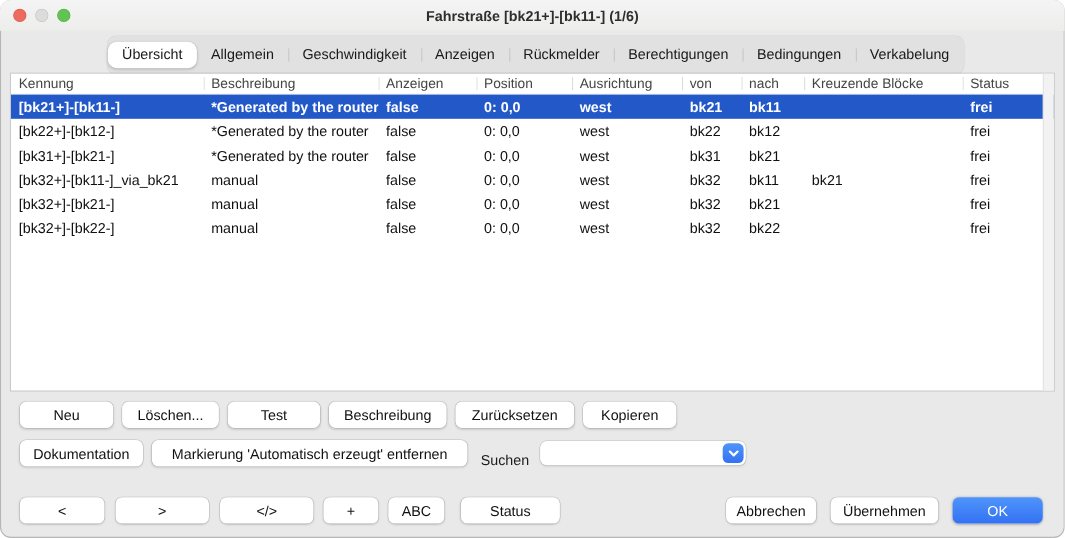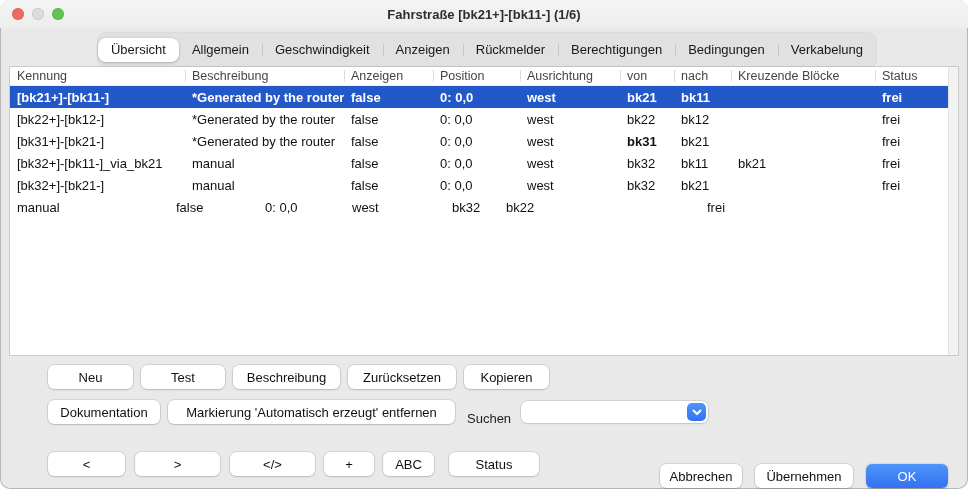--- a/index.html
+++ b/index.html
@@ -26,30 +26,30 @@
   .table{position:absolute;left:10px;top:67px;width:948px;height:288px;background:#fff;box-shadow:0 0 0 1px rgba(0,0,0,0.13);box-sizing:border-box;}
   .thead{display:flex;height:18px;align-items:flex-start;border-bottom:1px solid #efefef;}
   .hcell{box-sizing:border-box;height:18px;line-height:18px;padding-left:7px;font-size:12.5px;color:#454545;position:relative;white-space:nowrap;overflow:hidden;flex:none;}
   .hcell:not(:first-child)::before{content:'';position:absolute;left:0;top:3px;height:12px;width:1px;background:#dcdcdc;}
   .trow{display:flex;height:22px;align-items:center;font-size:13px;color:#101010;}
   .trow.selected{background:var(--sel-blue);color:#fff;font-weight:700;}
   .tcell{box-sizing:border-box;padding-left:7px;white-space:nowrap;overflow:hidden;flex:none;}
   .scroll-track{position:absolute;top:0;right:0;width:10px;height:100%;background:#f2f2f2;border-left:1px solid #e3e3e3;box-sizing:border-box;}
 
   
-  .btn{height:24px;box-sizing:border-box;background:#fff;border:none;border-radius:6px;box-shadow:0 0 0 0.5px rgba(0,0,0,0.18),0 1px 2px rgba(0,0,0,0.12);font-family:"Liberation Sans",sans-serif;font-size:13px;color:#111;padding:0 8px;white-space:nowrap;margin-left:30px;}
+  .btn{height:24px;box-sizing:border-box;background:#fff;border:none;border-radius:6px;box-shadow:0 0 0 0.5px rgba(0,0,0,0.18),0 1px 2px rgba(0,0,0,0.12);font-family:"Liberation Sans",sans-serif;font-size:13px;color:#111;padding:0 8px;white-space:nowrap;}
   .btn.primary{background:linear-gradient(180deg,#54a 0%,#54a 0%) ,#37f;background:linear-gradient(180deg,var(--accent-blue-light),var(--accent-blue));color:#fff;box-shadow:0 0.5px 2px rgba(0,0,0,0.25);}
   .row1{position:absolute;left:18px;top:365px;display:flex;}
   .row2{position:absolute;left:18px;top:400px;height:24px;display:flex;align-items:center;}
   .suchen-lbl{font-size:13px;color:#1c1c1c;margin-left:12px;margin-top:13px;}
   .combo{position:relative;width:187px;height:22px;margin-left:10px;}
   .combo input{width:100%;height:100%;box-sizing:border-box;border:none;border-radius:6px;box-shadow:0 0 0 0.5px rgba(0,0,0,0.18),0 1px 2px rgba(0,0,0,0.08);padding:0 26px 0 8px;font:13px "Liberation Sans",sans-serif;background:#fff;}
   .combo-btn{position:absolute;right:2px;top:2px;width:19px;height:18px;border:none;border-radius:5px;background:linear-gradient(180deg,var(--accent-blue-light),var(--accent-blue));display:flex;align-items:center;justify-content:center;padding:0;}
   .footer-nav{position:absolute;left:18px;top:452px;display:flex;}
-  .footer-right{position:absolute;top:464px;right:20px;display:flex;}
+  .footer-right{position:absolute;top:452px;right:20px;display:flex;}
 </style>
 </head>
 <body>
 
 <div class="window">
 
   <div class="titlebar">
     <div class="traffic">
       <span class="tl red"></span>
       <span class="tl gray"></span>
@@ -103,21 +103,21 @@
           <div class="tcell" style="width: 57px;">bk12</div>
           <div class="tcell" style="width: 144px;"></div>
           <div class="tcell" style="width: 71px;">frei</div>
         </div>
         <div class="trow">
           <div class="tcell" style="width: 175px;">[bk31+]-[bk21-]</div>
           <div class="tcell" style="width: 159px;">*Generated by the router</div>
           <div class="tcell" style="width: 89px;">false</div>
           <div class="tcell" style="width: 87px;">0: 0,0</div>
           <div class="tcell" style="width: 100px;">west</div>
-          <div class="tcell" style="width: 54px; font-weight: bold;">bk31</div>
+          <div class="tcell" style="width: 54px;">bk31</div>
           <div class="tcell" style="width: 57px;">bk21</div>
           <div class="tcell" style="width: 144px;"></div>
           <div class="tcell" style="width: 71px;">frei</div>
         </div>
         <div class="trow">
           <div class="tcell" style="width: 175px;">[bk32+]-[bk11-]_via_bk21</div>
           <div class="tcell" style="width: 159px;">manual</div>
           <div class="tcell" style="width: 89px;">false</div>
           <div class="tcell" style="width: 87px;">0: 0,0</div>
           <div class="tcell" style="width: 100px;">west</div>
@@ -131,35 +131,37 @@
           <div class="tcell" style="width: 159px;">manual</div>
           <div class="tcell" style="width: 89px;">false</div>
           <div class="tcell" style="width: 87px;">0: 0,0</div>
           <div class="tcell" style="width: 100px;">west</div>
           <div class="tcell" style="width: 54px;">bk32</div>
           <div class="tcell" style="width: 57px;">bk21</div>
           <div class="tcell" style="width: 144px;"></div>
           <div class="tcell" style="width: 71px;">frei</div>
         </div>
         <div class="trow">
+          <div class="tcell" style="width: 175px;">[bk32+]-[bk22-]</div>
           <div class="tcell" style="width: 159px;">manual</div>
           <div class="tcell" style="width: 89px;">false</div>
           <div class="tcell" style="width: 87px;">0: 0,0</div>
           <div class="tcell" style="width: 100px;">west</div>
           <div class="tcell" style="width: 54px;">bk32</div>
           <div class="tcell" style="width: 57px;">bk22</div>
           <div class="tcell" style="width: 144px;"></div>
           <div class="tcell" style="width: 71px;">frei</div>
         </div>
       </div>
     <div class="scroll-track"></div>
   </div>
 
   <div class="row1" id="btnrow1">
       <button class="btn" style="width: 85px;">Neu</button>
+      <button class="btn" style="width: 88px; margin-left: 8px;">Löschen...</button>
       <button class="btn" style="width: 84px; margin-left: 8px;">Test</button>
       <button class="btn" style="width: 107px; margin-left: 8px;">Beschreibung</button>
       <button class="btn" style="width: 108px; margin-left: 8px;">Zurücksetzen</button>
       <button class="btn" style="width: 85px; margin-left: 8px;">Kopieren</button>
     </div>
 
   <div class="row2">
     <button class="btn" style="width:112px">Dokumentation</button>
     <button class="btn" style="width:287px;margin-left:8px">Markierung 'Automatisch erzeugt' entfernen</button>
     <span class="suchen-lbl">Suchen</span>

